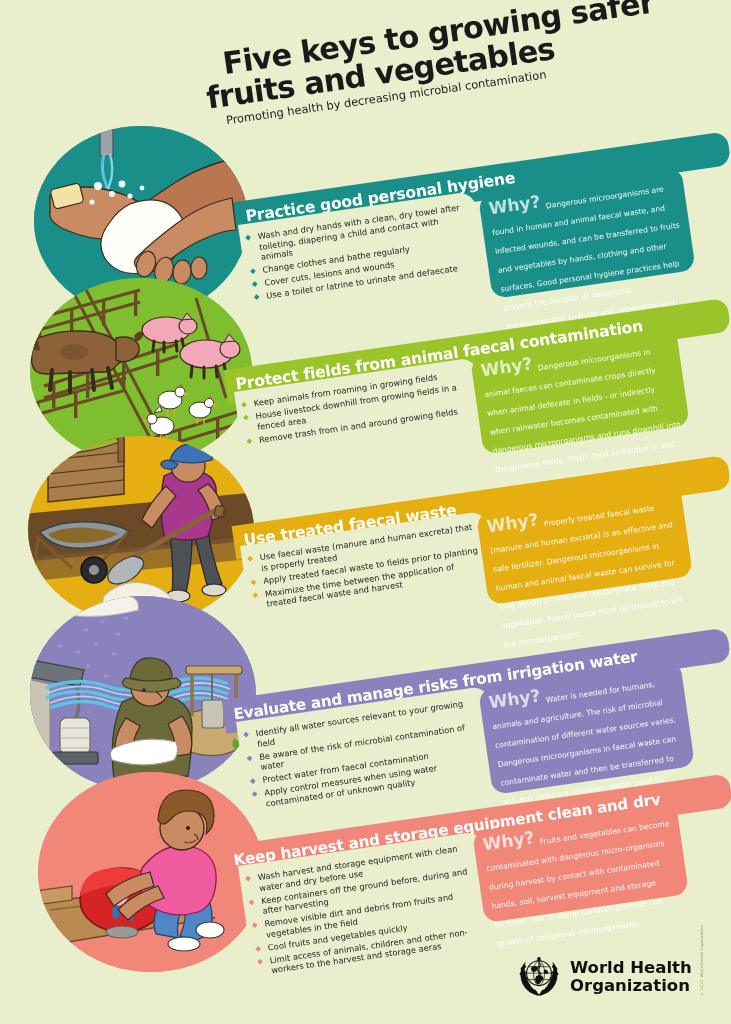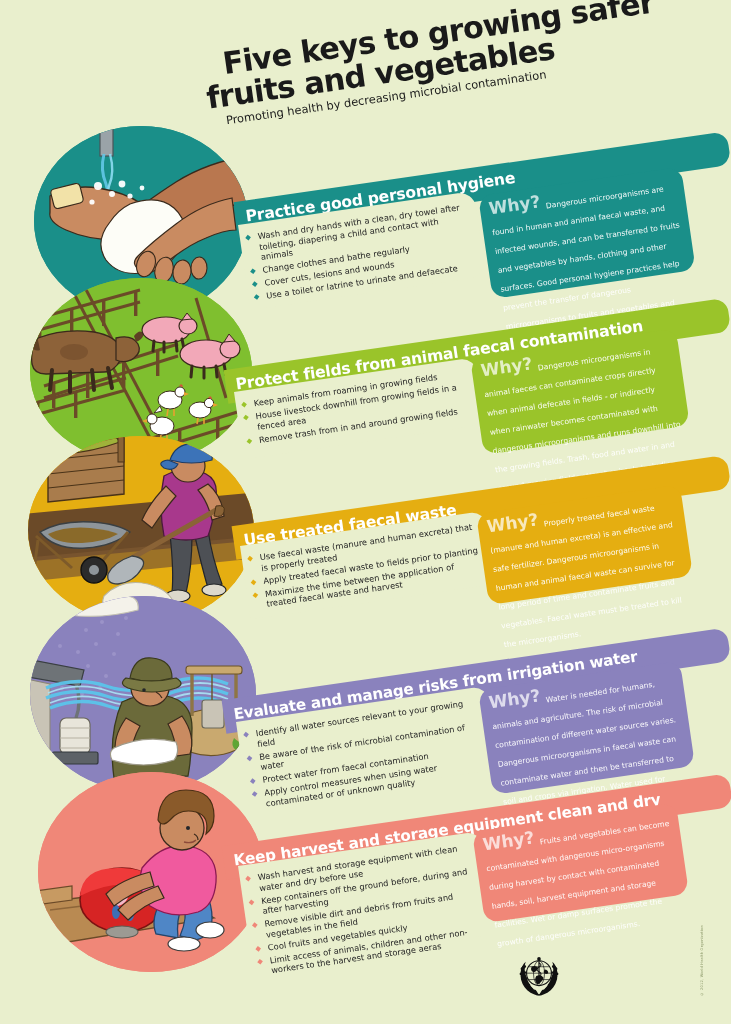--- a/index.html
+++ b/index.html
@@ -650,17 +650,21 @@
 
         <g stroke="#111" stroke-width="2.6" fill="none">
           <path d="M50 16 L50 70"></path>
         </g>
         <g stroke="#111" stroke-width="2.2" fill="none">
           <path d="M50 24 q9 4 0 9 q-9 5 0 10 q9 5 0 10 q-9 5 0 10"></path>
         </g>
         <circle cx="50" cy="15" r="4" fill="#111"></circle>
       </svg>
     </span>
+    <span class="wordmark" data-name="who-wordmark">
+      <div data-name="who-name-line-1">World Health</div>
+      <div data-name="who-name-line-2">Organization</div>
+    </span>
   </div>
 
   <div id="copyright" data-name="copyright-notice">© 2012, World Health Organization</div>
 
 </div>
 
 </body></html>

